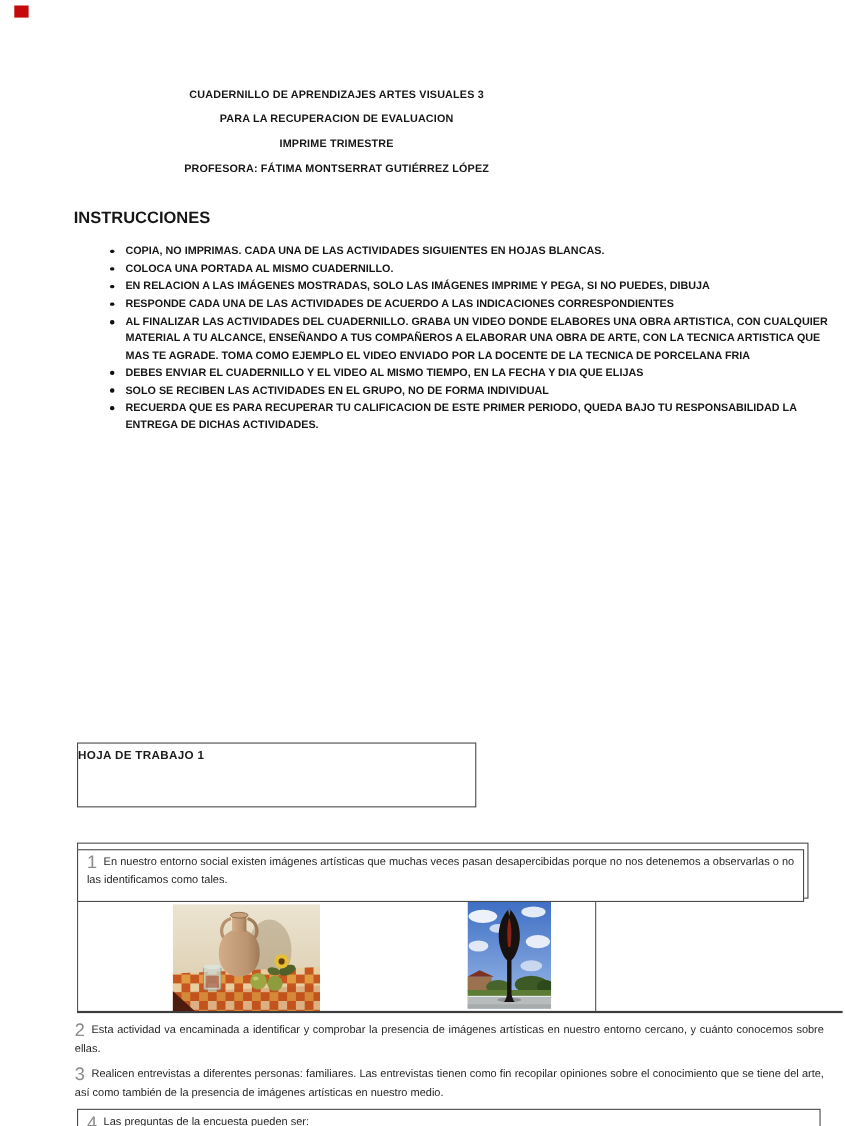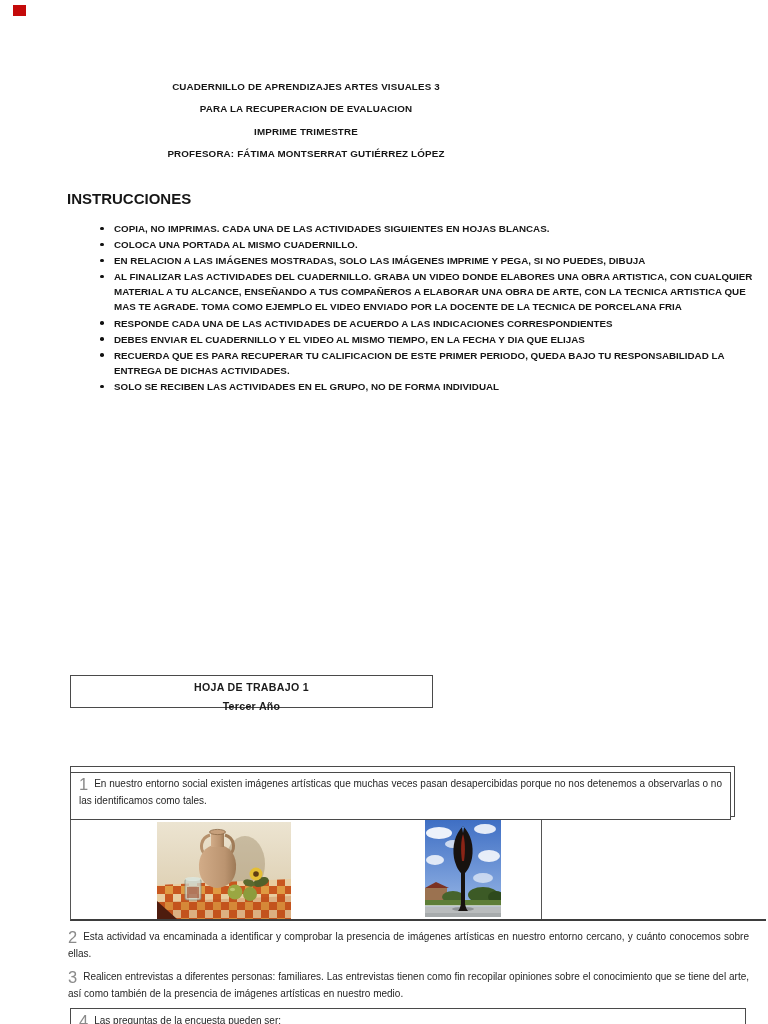--- a/index.html
+++ b/index.html
@@ -14,21 +14,21 @@
   
   .instr-title{position:absolute;left:67px;top:190px;font-size:15px;font-weight:bold;color:#161616;}
   .bullets{position:absolute;left:86px;top:210px;width:664px;margin:11px;padding:0;}
   .bullets li{list-style:none;position:relative;padding-left:17px;font-size:9.8px;font-weight:bold;
               line-height:15.1px;margin-bottom:1px;color:#161616;text-align:left;}
   .bullets li::before{content:"";position:absolute;left:3px;top:5.6px;width:3.6px;height:3.6px;
               border-radius:50%;background:#111;}
 
   
   .box{box-sizing:border-box;border:1.6px solid #4a4a4a;position:absolute;background:#fff;}
-  .hoja-box{left:70px;top:675px;width:363px;height:33px;text-align:center;}
+  .hoja-box{left:70px;top:675px;width:363px;height:59px;}
   .hoja-line1{font-size:10.6px;font-weight:bold;margin-top:5px;letter-spacing:.3px;}
   .hoja-line2{font-size:10.6px;font-weight:bold;margin-top:7px;letter-spacing:.3px;}
   .title-box{left:70px;top:766px;width:665px;height:51px;}
   .main-title{text-align:center;font-size:17.5px;font-weight:bold;margin-top:2px;letter-spacing:.2px;color:#111;}
   .para1-box{left:70px;top:772px;width:661px;height:48px;padding:3px 8px;}
 
   .para{font-size:10px;line-height:16.8px;text-align:justify;color:#262626;}
   .pnum{float:left;font-size:16.5px;line-height:16px;color:#8a8a8a;margin-right:6px;font-weight:400;}
 
   
@@ -55,30 +55,29 @@
     <div class="hline">IMPRIME TRIMESTRE</div>
     <div class="hline">PROFESORA: FÁTIMA MONTSERRAT GUTIÉRREZ LÓPEZ</div>
   </div>
 
   <div class="instr-title">INSTRUCCIONES</div>
 
   <ul class="bullets">
     <li>COPIA, NO IMPRIMAS. CADA UNA DE LAS ACTIVIDADES SIGUIENTES EN HOJAS BLANCAS.</li>
     <li>COLOCA UNA PORTADA AL MISMO CUADERNILLO.</li>
     <li>EN RELACION A LAS IMÁGENES MOSTRADAS, SOLO LAS IMÁGENES IMPRIME Y PEGA, SI NO PUEDES, DIBUJA</li>
+    <li>RESPONDE CADA UNA DE LAS ACTIVIDADES DE ACUERDO A LAS INDICACIONES CORRESPONDIENTES</li>
     <li>AL FINALIZAR LAS ACTIVIDADES DEL CUADERNILLO. GRABA UN VIDEO DONDE ELABORES UNA OBRA ARTISTICA, CON CUALQUIER MATERIAL A TU ALCANCE, ENSEÑANDO A TUS COMPAÑEROS A ELABORAR UNA OBRA DE ARTE, CON LA TECNICA ARTISTICA QUE MAS TE AGRADE. TOMA COMO EJEMPLO EL VIDEO ENVIADO POR LA DOCENTE DE LA TECNICA DE PORCELANA FRIA</li>
-    <li>RESPONDE CADA UNA DE LAS ACTIVIDADES DE ACUERDO A LAS INDICACIONES CORRESPONDIENTES</li>
     <li>DEBES ENVIAR EL CUADERNILLO Y EL VIDEO AL MISMO TIEMPO, EN LA FECHA Y DIA QUE ELIJAS</li>
+    <li>SOLO SE RECIBEN LAS ACTIVIDADES EN EL GRUPO, NO DE FORMA INDIVIDUAL</li>
     <li>RECUERDA QUE ES PARA RECUPERAR TU CALIFICACION DE ESTE PRIMER PERIODO, QUEDA BAJO TU RESPONSABILIDAD LA ENTREGA DE DICHAS ACTIVIDADES.</li>
-    <li>SOLO SE RECIBEN LAS ACTIVIDADES EN EL GRUPO, NO DE FORMA INDIVIDUAL</li>
   </ul>
 
   <div class="box hoja-box">
     <div class="hoja-line1">HOJA DE TRABAJO 1</div>
-    <div class="hoja-line2">Tercer Año</div>
   </div>
 
   <div class="box title-box">
     <div class="main-title">Las imágenes artísticas</div>
   </div>
 
   <div class="box para1-box">
     <span class="pnum">1</span>
     <div class="para">En nuestro entorno social  existen imágenes artísticas que muchas veces pasan desapercibidas porque no nos detenemos a observarlas o no las identificamos como tales.</div>
   </div>

